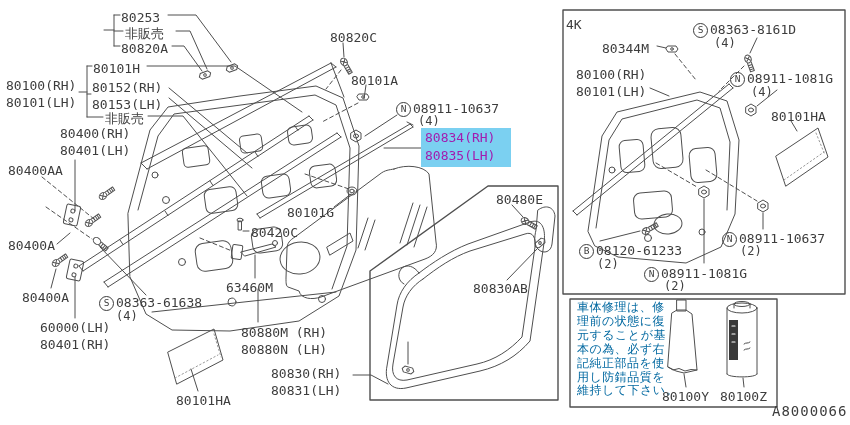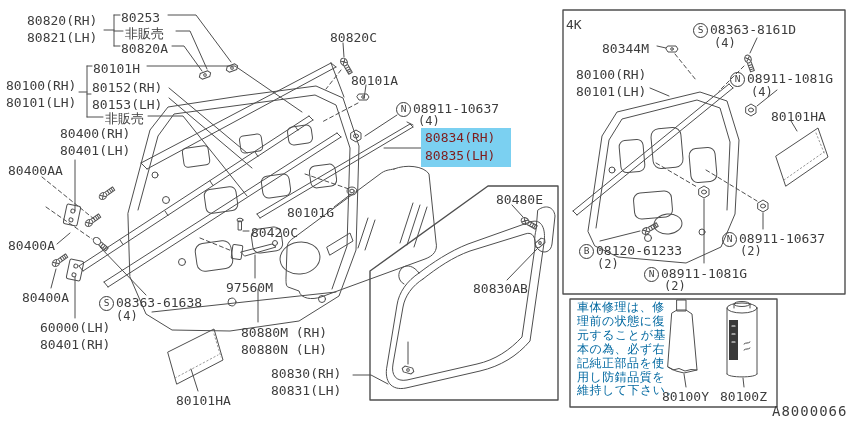--- a/index.html
+++ b/index.html
@@ -3,21 +3,21 @@
 <meta charset="utf-8">
 <style>
   html,body{margin:0;padding:0}
   .stage{position:relative;width:850px;height:425px;background:#ffffff;overflow:hidden;
          font-family:"DejaVu Sans Mono","Liberation Mono",monospace}
   .stage svg{position:absolute;left:0;top:0;z-index:1}
   .lbl{position:absolute;font-size:13px;line-height:17px;color:#3d3d3d;white-space:pre-line;z-index:2}
   .qty{font-size:12px;line-height:13px}
   .circ{display:inline-block;width:13px;height:13px;border:1.3px solid #3d3d3d;border-radius:50%;
         font-size:9.5px;line-height:12px;text-align:center;margin-right:2px;vertical-align:1px;color:#3d3d3d}
-  .hl{background:#7bd0f1;color:#7f1d1d;width:86px;padding:1px 0 2px 4px;line-height:18px}
+  .hl{background:#7bd0f1;color:#a21caf;width:86px;padding:1px 0 2px 4px;line-height:18px}
   .note{font-size:12px;line-height:13.9px;letter-spacing:.5px;color:#0369a1}
   .code{font-size:14px;letter-spacing:1px}
   .tag{font-size:13px}
 </style>
 </head>
 <body>
 
 <div class="stage">
 
 <svg width="850" height="425" viewBox="0 0 850 425">
@@ -232,22 +232,20 @@
   </g>
 
   <g stroke-dasharray="4 3">
     <path d="M42,177 L94,219 M46,207 L92,239 M200,238 L232,251"></path>
     <path d="M341,70 L326,89 M358,103 L322,122 M305,174 L349,189"></path>
     <path d="M675,54 L696,80 M744,66 L719,91 M656,163 L697,187 M706,170 L757,201"></path>
   </g>
 </g>
 </svg>
 
-<div class="lbl" style="left:27px;top:12px">80820(RH)
-80821(LH)</div>
 <div class="lbl" style="left:121px;top:9px">80253</div>
 <div class="lbl" style="left:125px;top:25px">非販売</div>
 <div class="lbl" style="left:121px;top:40px">80820A</div>
 <div class="lbl" style="left:93px;top:60px">80101H</div>
 <div class="lbl" style="left:6px;top:77px">80100(RH)
 80101(LH)</div>
 <div class="lbl" style="left:92px;top:79px">80152(RH)
 80153(LH)</div>
 <div class="lbl" style="left:105px;top:110px">非販売</div>
 <div class="lbl" style="left:60px;top:125px">80400(RH)
@@ -262,21 +260,21 @@
 <div class="lbl" style="left:176px;top:392px">80101HA</div>
 
 <div class="lbl" style="left:330px;top:29px">80820C</div>
 <div class="lbl" style="left:351px;top:72px">80101A</div>
 <div class="lbl" style="left:396px;top:100px"><span class="circ">N</span><span>08911-10637</span></div>
 <div class="lbl qty" style="left:418px;top:115px">(4)</div>
 <div class="lbl hl" style="left:421px;top:128px">80834(RH)
 80835(LH)</div>
 <div class="lbl" style="left:287px;top:204px">80101G</div>
 <div class="lbl" style="left:251px;top:224px">80420C</div>
-<div class="lbl" style="left:226px;top:279px">97560M</div>
+<div class="lbl" style="left:226px;top:279px">63460M</div>
 <div class="lbl" style="left:241px;top:324px">80880M (RH)
 80880N (LH)</div>
 <div class="lbl" style="left:271px;top:365px">80830(RH)
 80831(LH)</div>
 <div class="lbl" style="left:496px;top:191px">80480E</div>
 <div class="lbl" style="left:473px;top:280px">80830AB</div>
 
 <div class="lbl tag" style="left:566px;top:16px">4K</div>
 <div class="lbl" style="left:602px;top:40px">80344M</div>
 <div class="lbl" style="left:693px;top:21px"><span class="circ">S</span><span>08363-8161D</span></div>

